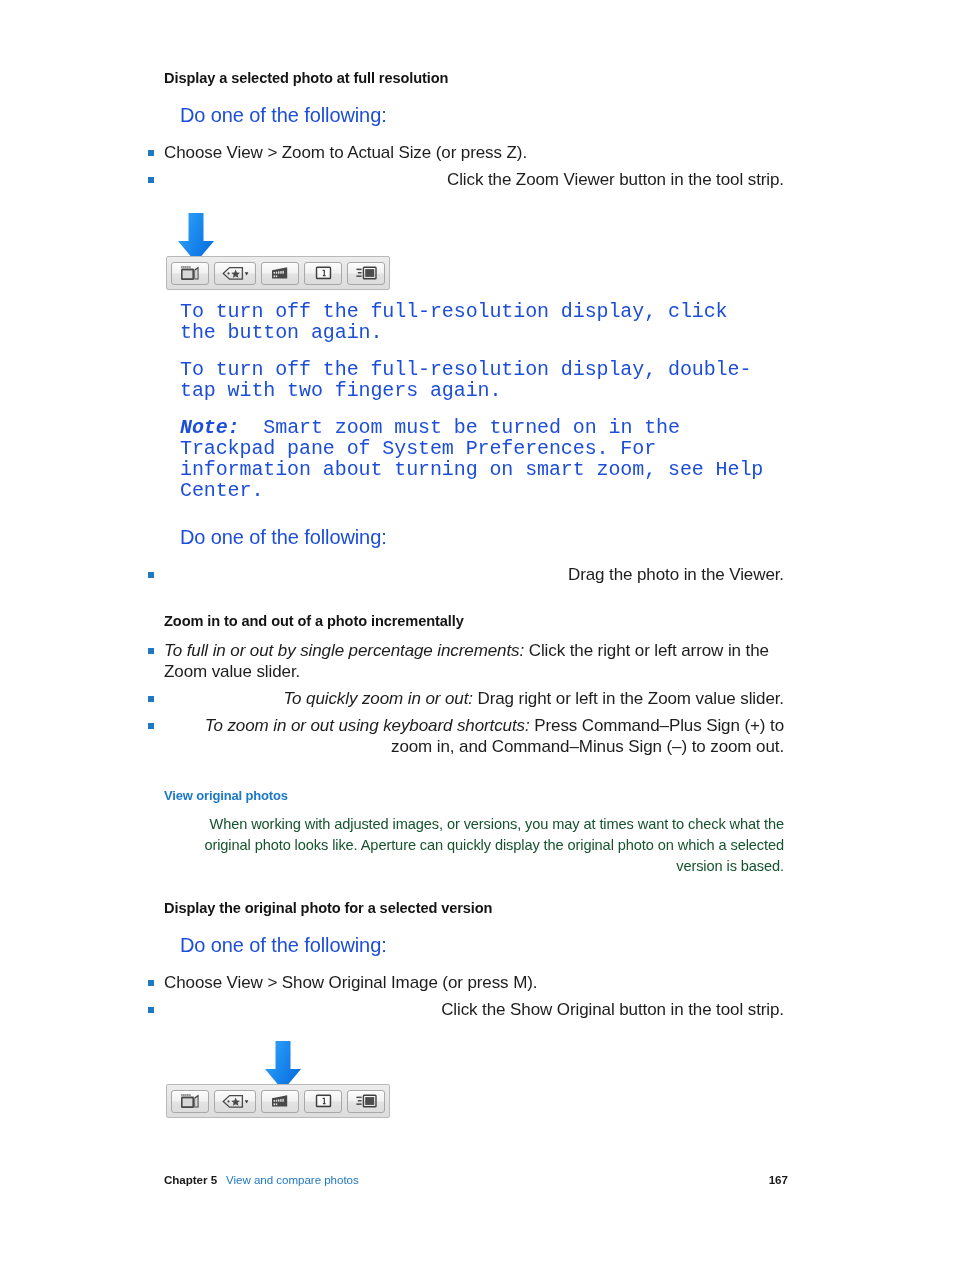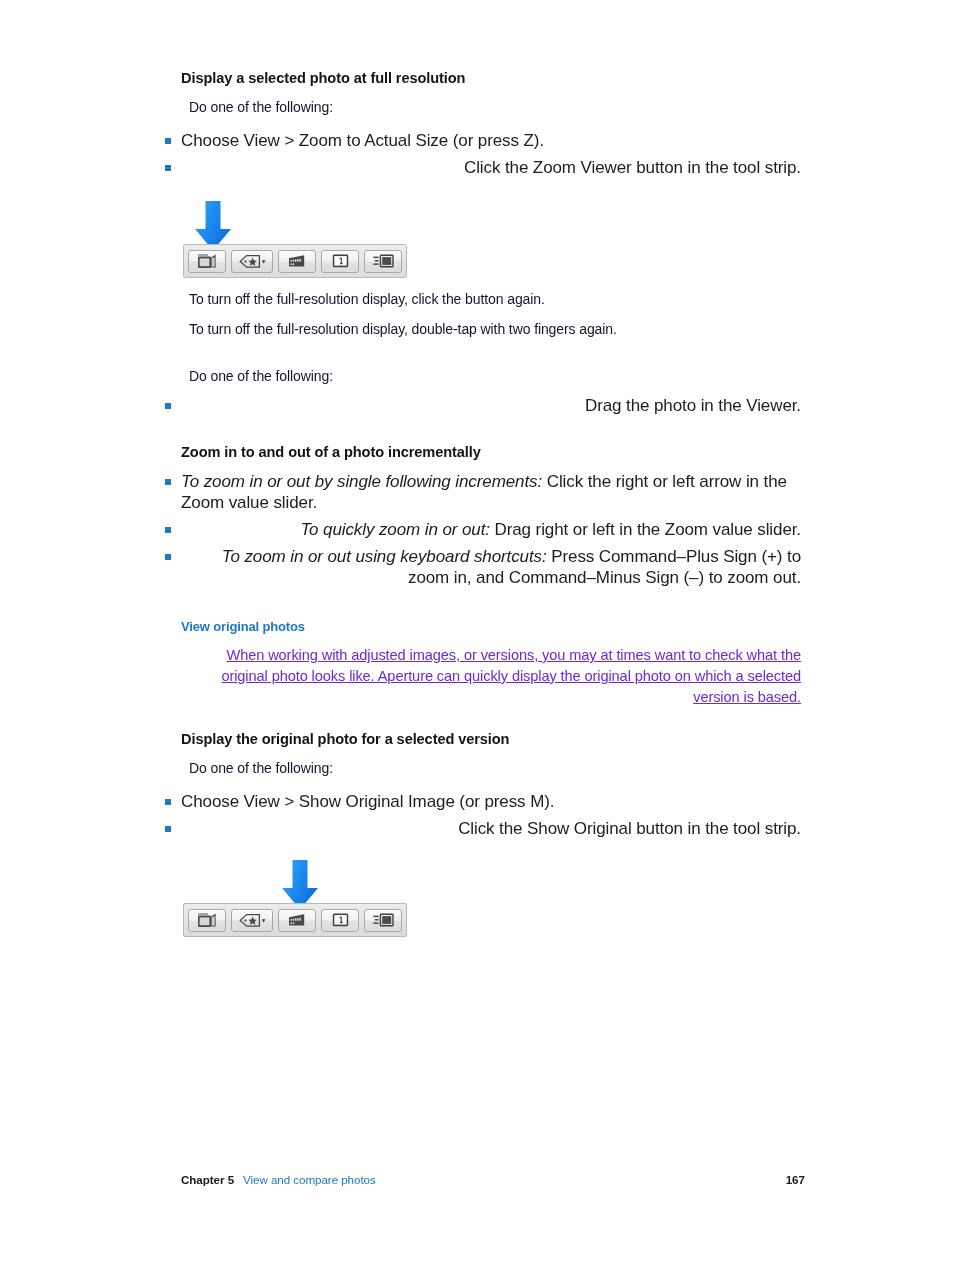--- a/index.html
+++ b/index.html
@@ -11,21 +11,21 @@
     width: 954px;
     height: 1265px;
     position: relative;
     font-family: "Liberation Sans", sans-serif;
     color: #1a1a1a;
     -webkit-font-smoothing: antialiased;
   }
 
   .page {
     position: absolute;
-    left: 17px; top: 0;
+    left: 0; top: 0;
     width: 838px;
     height: 1265px;
     overflow: hidden;
     padding-left: 36px;
   }
 
   .content {
     position: absolute;
     left: 164px;
     top: 68px;
@@ -35,41 +35,40 @@
   
   .subhead {
     font-size: 14.6px;
     font-weight: bold;
     line-height: 21px;
     color: #141414;
     margin: 0;
     letter-spacing: -0.1px;
   }
   .para {
-    font-size: 14px;
+    font-size: 20px;
     line-height: 21px;
-    color: #0f172a;
-    margin: 8px;
+    color: #1d4ed8;
+    margin: 16px;
     letter-spacing: -0.1px;
   }
   .section-head {
     font-size: 13px;
     font-weight: bold;
     color: #1a79c8;
     line-height: 25px;
     margin: 0;
     letter-spacing: -0.15px;
   }
   .body-para {
     font-size: 14.6px;
     line-height: 20.8px;
-    color: #6d28d9;
+    color: #14532d;
     margin: 0;
     letter-spacing: -0.1px;
-    text-decoration: underline;
   }
 
   
   .bullet-item {
     position: relative;
     padding-left: 0;
     font-size: 17px;
     line-height: 21px;
     color: #1d1d1d;
     letter-spacing: -0.1px;
@@ -89,21 +88,21 @@
   }
 
   .note-label {
     font-weight: bold;
     font-style: italic;
   }
 
   
   .mt-6  { margin-top: 6px; text-align: right; }
   .mt-8  { margin-top: 8px; }
-  .mt-9  { margin-top: 9px; }
+  .mt-9  { margin-top: 9px; font-family: Liberation Mono, monospace; }
   .mt-12 { margin-top: 12px; }
   .mt-20 { margin-top: 20px; }
   .mt-22 { margin-top: 22px; }
   .mt-26 { margin-top: 26px; }
 
   
   .figure {
     position: relative;
     width: 226px;
     height: 80px;
@@ -271,37 +270,40 @@
           </div>
 
         </div>
       </div>
 
       <p class="para mt-9">To turn off the full-resolution display, click the button again.</p>
 
 
       <p class="para mt-9">To turn off the full-resolution display, double-tap with two fingers again.</p>
 
+      <p class="para mt-9">
+        <span class="note-label">Note:</span><span>&nbsp; </span><span>Smart zoom must be turned on in the Trackpad pane of System Preferences. For information about turning on smart zoom, see Help Center.</span>
+      </p>
     </div>
 
     <div class="mt-26">
       <p class="para">Do one of the following:</p>
 
       <div class="bullet-item mt-6">
         <span class="bullet-marker"></span>
         <span class="bullet-text">Drag the photo in the Viewer.</span>
       </div>
     </div>
 
     <div class="mt-26">
       <p class="subhead">Zoom in to and out of a photo incrementally</p>
 
       <div class="bullet-item mt-8">
         <span class="bullet-marker"></span>
-        <span class="bullet-text"><span class="lead-in">To zoom in or out by single following increments:</span><span> Click the right or left arrow in the Zoom value slider.</span></span>
+        <span class="bullet-text"><span class="lead-in">To full in or out by single percentage increments:</span><span> Click the right or left arrow in the Zoom value slider.</span></span>
       </div>
 
       <div class="bullet-item mt-6">
         <span class="bullet-marker"></span>
         <span class="bullet-text"><span class="lead-in">To quickly zoom in or out:</span><span> Drag right or left in the Zoom value slider.</span></span>
       </div>
 
       <div class="bullet-item mt-6">
         <span class="bullet-marker"></span>
         <span class="bullet-text"><span class="lead-in">To zoom in or out using keyboard shortcuts:</span><span> Press Command–Plus Sign (+) to zoom in, and Command–Minus Sign (–) to zoom out.</span></span>

